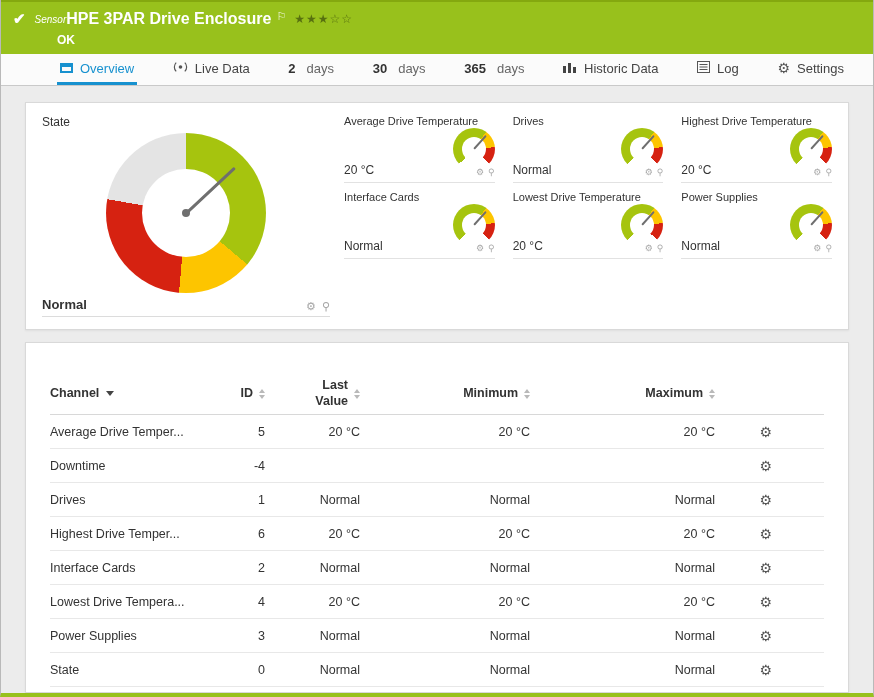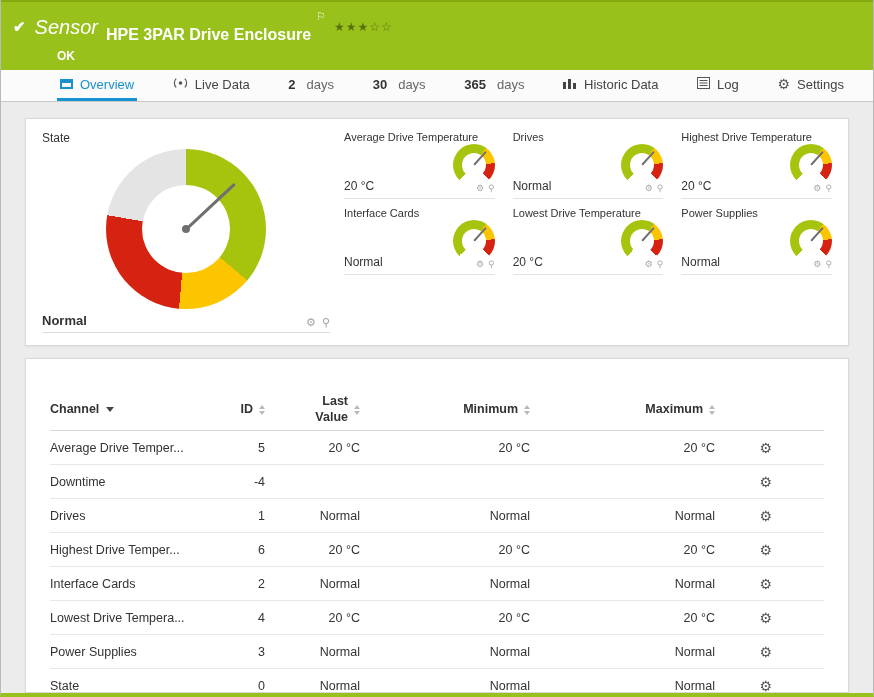--- a/index.html
+++ b/index.html
@@ -5,22 +5,22 @@
   * { box-sizing: border-box; }
   body { margin:0; font-family:"Liberation Sans", sans-serif; background:#fff; }
   .page { width:874px; height:697px; margin:0 auto; display:flex; flex-direction:column;
           border-left:1px solid #b9b9b9; border-right:1px solid #b9b9b9;
           border-bottom:4px solid #98c11c; background:#ececec; overflow:hidden; }
 
   
   .header { background:#98c11c; border-top:2px solid #84a80f; color:#fff; padding:8px 12px 7px; }
   .h-row1 { display:flex; align-items:center; }
   .check { font-size:15px; font-weight:bold; margin-right:9px; }
-  .kind { font-style:italic; font-size:20px; margin-right:8px; }
-  .title { font-weight:bold; font-size:16px;margin-top:16px; }
+  .kind { font-style:italic; font-size:10px; }
+  .title { font-weight:bold; font-size:16px; }
   .flag { font-size:11px; opacity:.85; margin-left:5px; align-self:flex-start; }
   .stars { font-size:12px; letter-spacing:1px; color:rgba(35,45,5,.55); margin-left:8px; cursor:pointer; }
   .status { margin-left:44px; margin-top:5px; font-weight:bold; font-size:12px; }
 
   
   .tabs { background:#fbfbfb; border-bottom:1px solid #c9c9c9; display:flex; align-items:stretch;
           justify-content:space-between; height:32px; padding:0 26px 0 56px; }
   .tab { display:flex; align-items:center; gap:7px; font-size:13px; color:#444; cursor:pointer;
          border-bottom:3px solid transparent; padding:0 3px; }
   .tab.active { color:#1791cf; border-bottom-color:#1791cf; }

